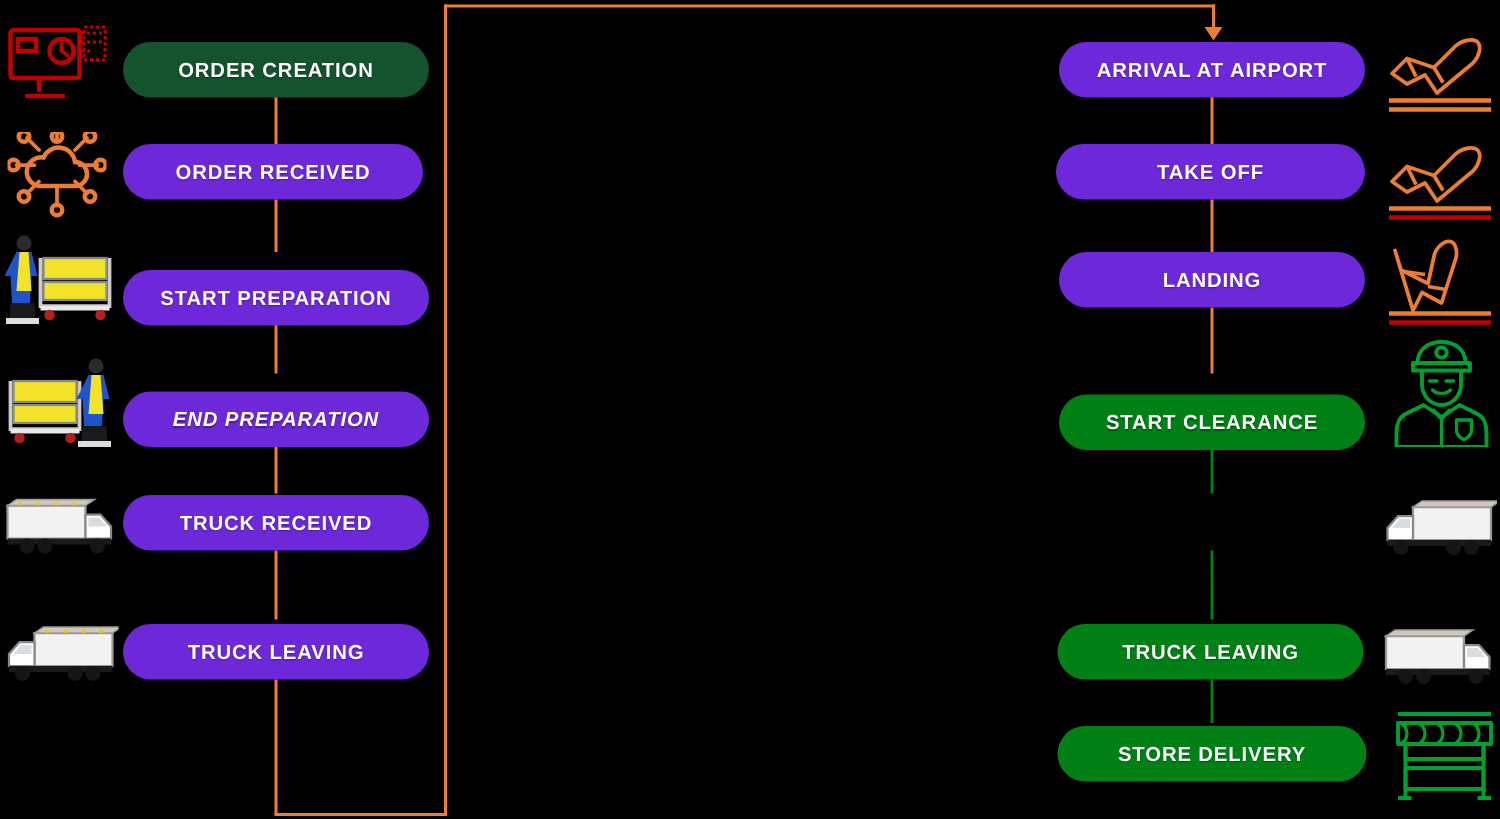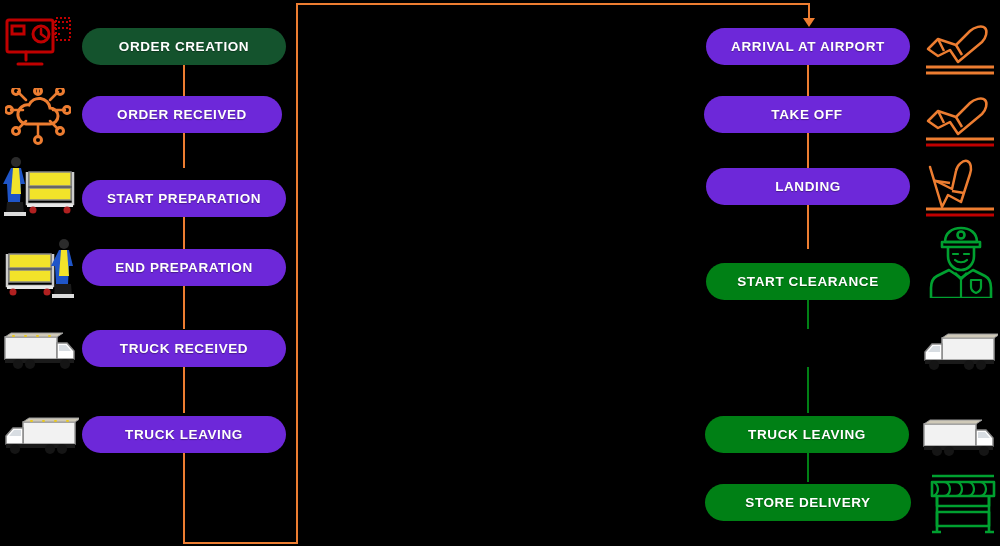--- a/index.html
+++ b/index.html
@@ -270,21 +270,21 @@
 
   <div class="pill red" style="left:82px; top:28px; width:204px; height:37px;">
     <span>ORDER CREATION</span>
   </div>
   <div class="pill orange" style="left:82px; top:96px; width:200px; height:37px;">
     <span>ORDER RECEIVED</span>
   </div>
   <div class="pill orange" style="left:82px; top:168px; width:204px; height:37px;margin-top:12px;">
     <span>START PREPARATION</span>
   </div>
-  <div class="pill orange" style="left:82px; top:249px; width:204px; height:37px;">
+  <div class="pill orange" style="left:82px; top:261px; width:204px; height:37px;font-style:italic;">
     <span>END PREPARATION</span>
   </div>
   <div class="pill orange" style="left:82px; top:330px; width:204px; height:37px;">
     <span>TRUCK RECEIVED</span>
   </div>
   <div class="pill orange" style="left:82px; top:416px; width:204px; height:37px;">
     <span>TRUCK LEAVING</span>
   </div>
 
   <div class="pill orange" style="left:706px; top:28px; width:204px; height:37px;">

